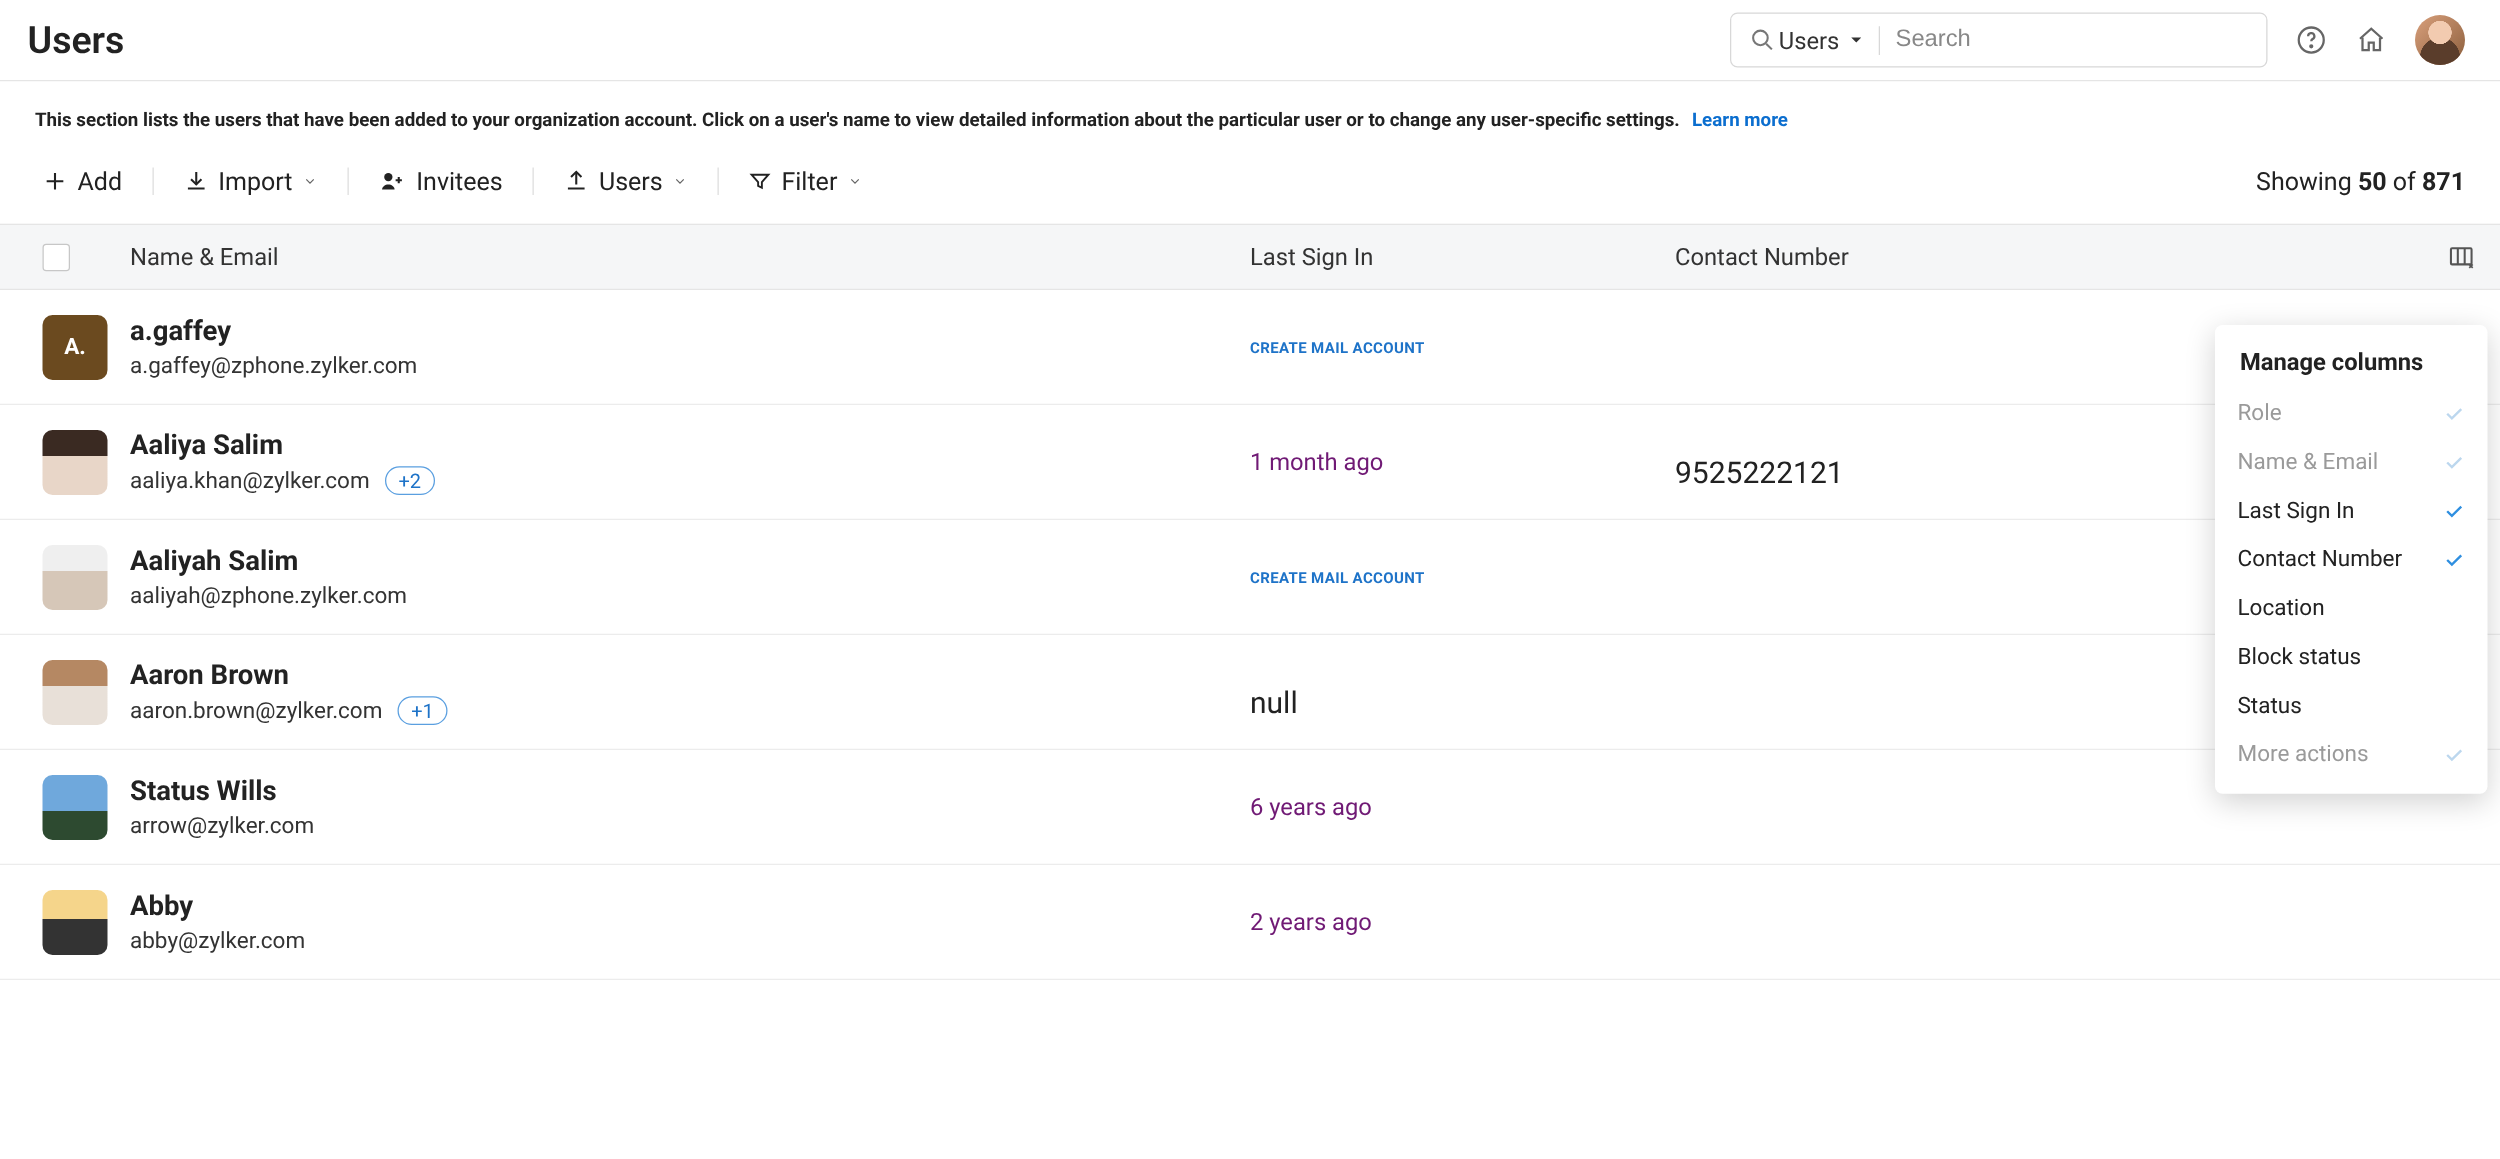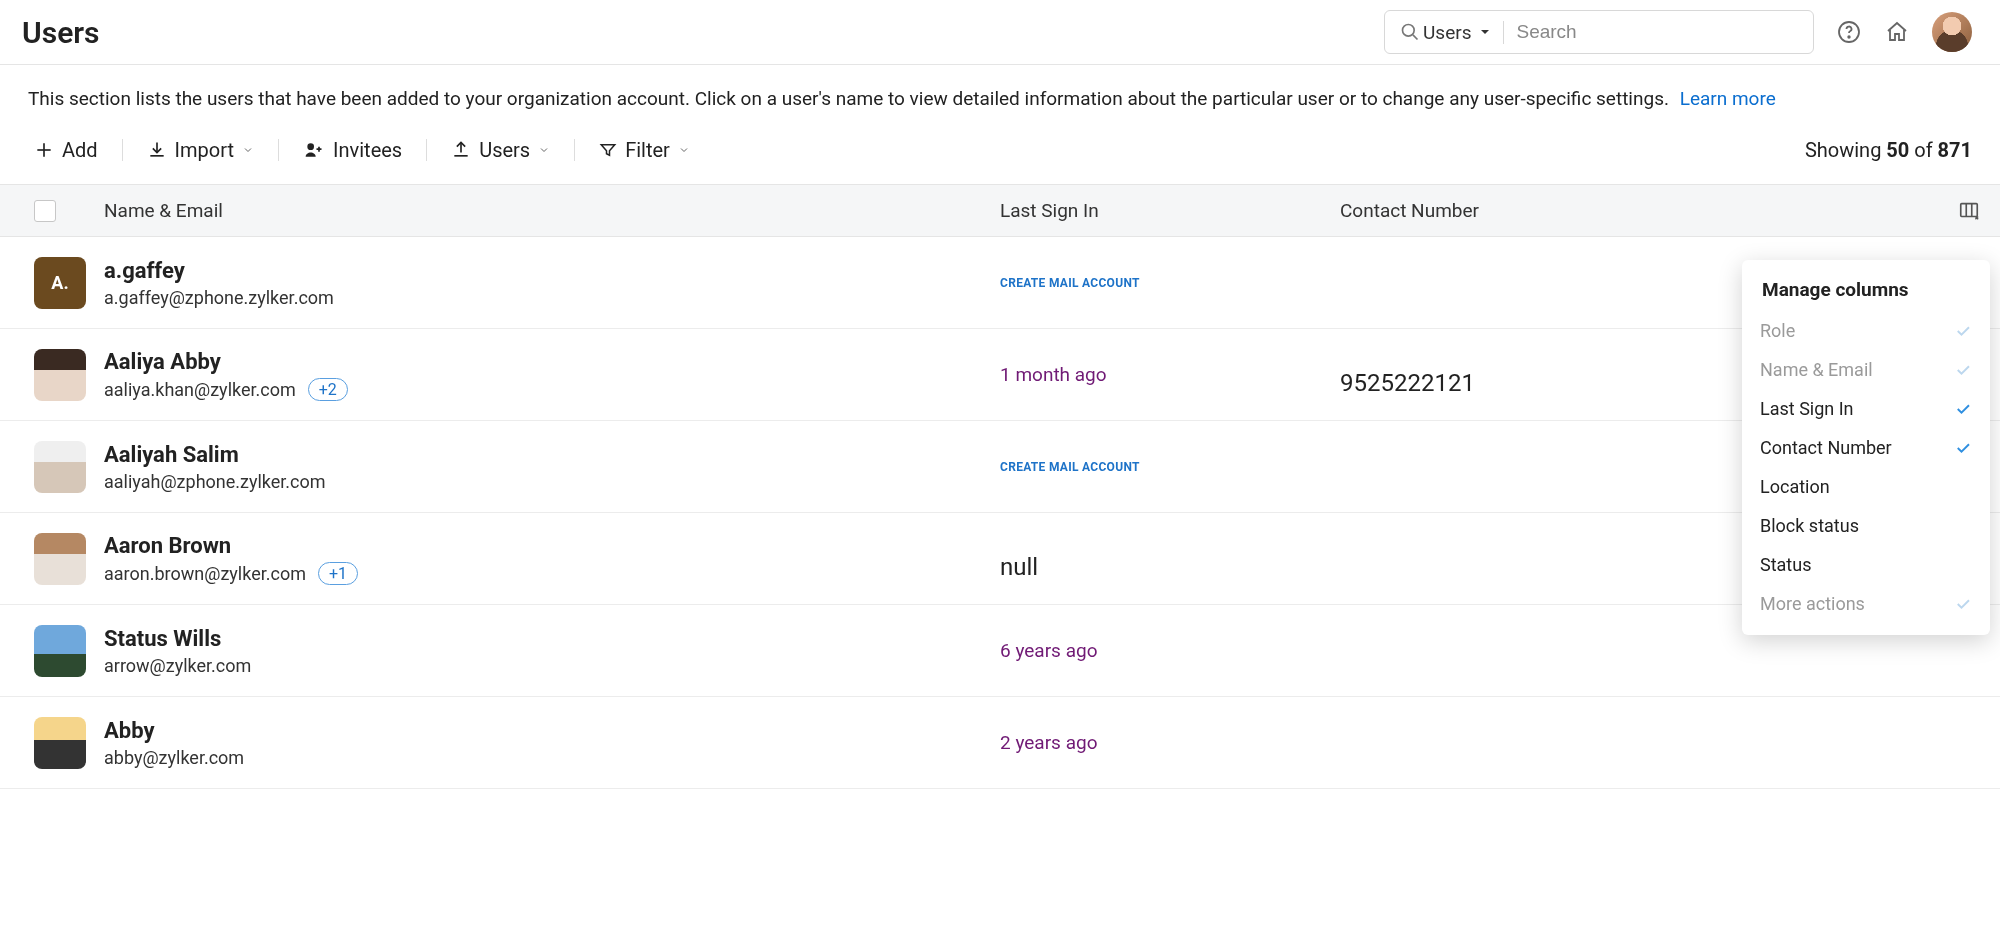--- a/index.html
+++ b/index.html
@@ -19,21 +19,21 @@
     height:44px; padding:0 12px; width:430px;
   }
   .search-scope { display:flex; align-items:center; gap:8px; color:#333; font-size:19px; padding-right:12px; border-right:1px solid #d8d8d8; margin-right:12px; cursor:pointer;}
   .search-input { border:none; outline:none; font-size:19px; color:#888; flex:1; background:transparent;}
   .search-input::placeholder{color:#888;}
   .icon-btn { width:26px; height:26px; display:flex; align-items:center; justify-content:center; color:#555; cursor:pointer;}
   .avatar-img { width:40px; height:40px; border-radius:50%; background:linear-gradient(135deg,#d9a07c,#8b5e3c); position:relative; overflow:hidden;}
   .avatar-img::after{content:""; position:absolute; inset:0; background: radial-gradient(circle at 50% 35%, #f2cbb0 0 28%, transparent 29%), radial-gradient(circle at 50% 85%, #5a3d2b 0 40%, transparent 41%);}
   
   
-  .desc-row { padding:22px 28px 10px; font-size:19px; color:#222; }
+  .desc-row { padding:22px 28px 10px; font-size:15px; color:#222;font-weight:bold; }
   .desc-row a { color:#0b6ecf; text-decoration:none; margin-left:6px;}
   
   
   .toolbar {
     display:flex; align-items:center; justify-content:space-between;
     padding: 18px 28px 22px 34px;
   }
   .toolbar-left { display:flex; align-items:center; gap:20px; }
   .tbtn { display:flex; align-items:center; gap:8px; font-size:20px; cursor:pointer; color:#222;}
   .tsep { width:1px; height:22px; background:#ddd; margin:0 4px;}
@@ -78,21 +78,21 @@
   .av-photo1 { background:linear-gradient(180deg,#3a2a22 0 40%,#e8d6c8 40% 100%);}
   .av-photo2 { background:linear-gradient(180deg,#efefef 0 40%,#d6c7b8 40% 100%);}
   .av-photo3 { background:linear-gradient(180deg,#b58863 0 40%,#e8e0d8 40% 100%);}
   .av-photo4 { background:linear-gradient(180deg,#6fa8dc 0 55%,#2d4a30 55% 100%);}
   .av-photo5 { background:linear-gradient(180deg,#f5d58b 0 45%,#333 45% 100%);}
   
   
   .popover {
     position:absolute;
     top:260px; right:10px;
-    width:248px;
+    width:218px;
     background:#fff;
     border-radius:6px;
     box-shadow:0 6px 24px rgba(0,0,0,0.18);
     padding:18px 0 12px;
     z-index:50;
   }
   .popover .ptitle { font-size:19px; font-weight:700; padding:0 20px 10px;}
   .popover .pitem {
     display:flex; align-items:center; justify-content:space-between;
     padding:9px 18px; font-size:18px; cursor:pointer;
@@ -228,21 +228,21 @@
           <div class="email">a.gaffey@zphone.zylker.com</div>
         </div>
       </div>
       <div class="create-mail">CREATE MAIL ACCOUNT</div>
       <div class="contact"></div>
       <div></div>
     </div>
     <div class="row">
       <div class="row-avatar av-photo1"></div>
       <div class="nm">
-        <div class="name">Aaliya Abby</div>
+        <div class="name">Aaliya Salim</div>
         <div class="email-line">
           <div class="email">aaliya.khan@zylker.com</div>
           <span class="badge">+2</span>
         </div>
       </div>
       <div class="signin">1 month ago</div>
       <div class="contact">9525222121</div>
       <div></div>
     </div>
     <div class="row">

